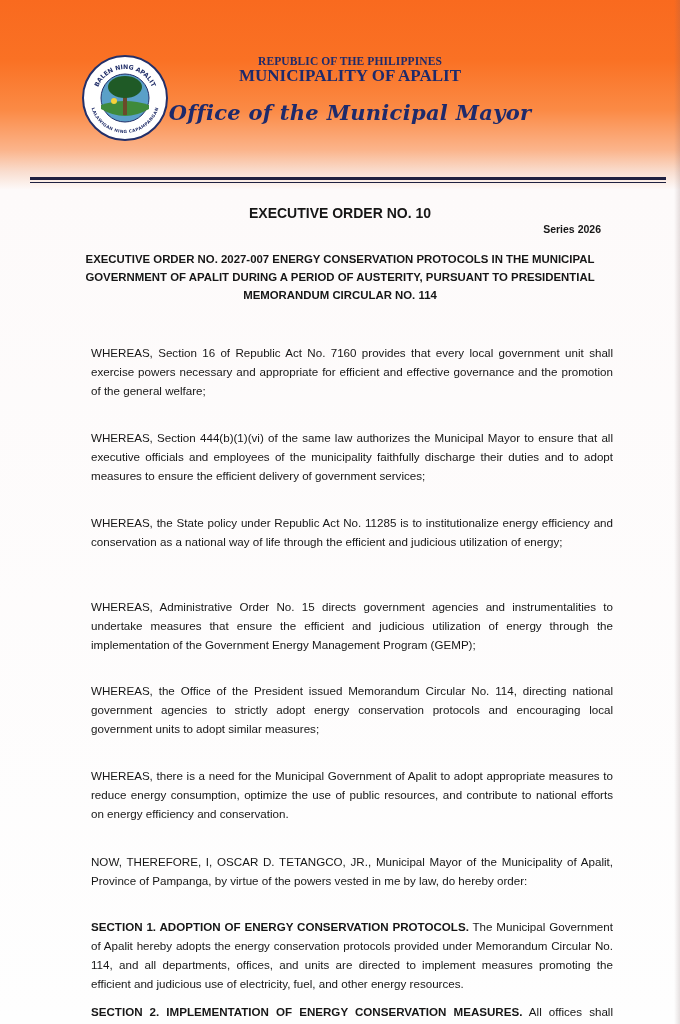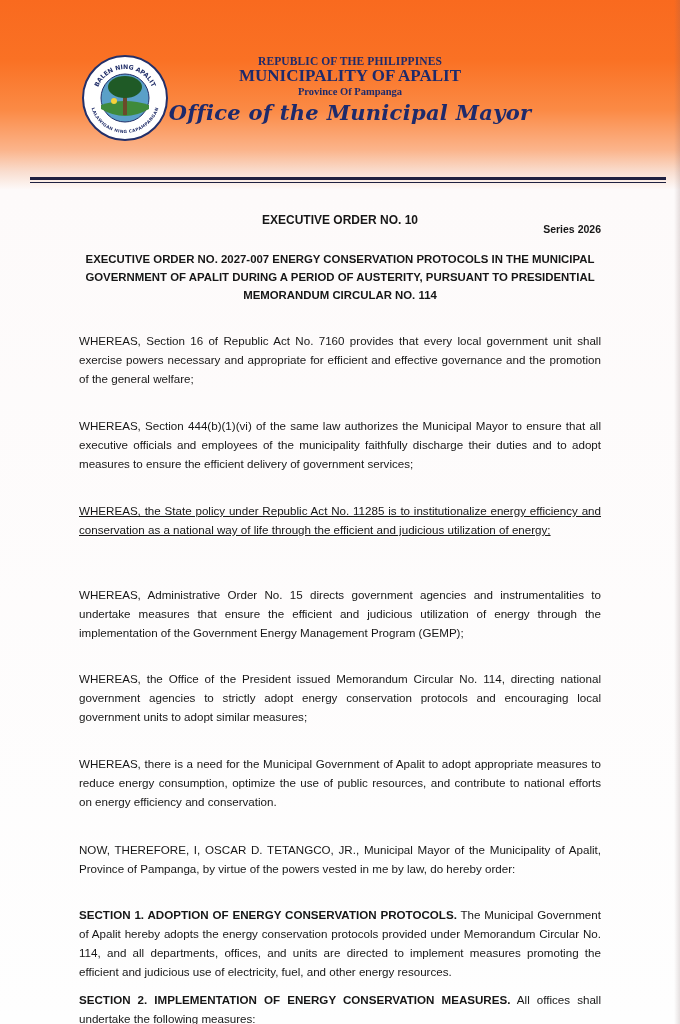--- a/index.html
+++ b/index.html
@@ -41,27 +41,27 @@
       position:absolute; left:30px; top:182px; width:636px; height:1.4px; background:#1f2140;
     }
     .content {
       position:absolute; left:79px; top:200px; width:522px;
       font-family:"Liberation Sans", sans-serif; font-size:11.6px; line-height:19px;
       color:#161616; text-align:justify; font-stretch:condensed;
     }
     .eo-number, .eo-series, .eo-title {
       text-align:center; font-weight:bold;
     }
-    .eo-number { position:absolute; left:0; top:4px; width:522px; font-size:12px;margin-top:7px; }
+    .eo-number { position:absolute; left:0; top:4px; width:522px; font-size:14px; }
     .eo-series { position:absolute; left:0; top:20px; width:522px; font-size:10.5px;text-align:right; }
     .eo-title { position:absolute; left:-10px; top:50px; width:542px; font-size:11.4px; line-height:18px; }
-    .para { position:absolute; left:0; width:522px; margin:0; }
+    .para { position:absolute; left:0; width:522px; margin:12px; }
     .p1 { top:131px; }
     .p2 { top:216px; }
-    .p3 { top:301px;text-decoration:underline; }
+    .p3 { top:301px; }
     .p4 { top:385px; }
     .p5 { top:469px; }
     .p6 { top:554px; }
     .p7 { top:640px; }
     .s1 { top:705px; }
     .s2 { top:790px; }
     .b { font-weight:bold; }
   </style>
 </head>
 <body>
@@ -86,21 +86,20 @@
           <textPath href="#arcTop" startOffset="50%" text-anchor="middle">BALEN NING APALIT</textPath>
         </text>
         <text font-family="DejaVu Sans, sans-serif" font-size="4.2" font-weight="bold" fill="#23306a" dy="4">
           <textPath href="#arcBot" startOffset="50%" text-anchor="middle">LALAWIGAN NING CAPAMPANGAN</textPath>
         </text>
       </svg>
     </div>
 
     <div class="lh-text lh-municipality">MUNICIPALITY OF APALIT</div>
     <div class="lh-text lh-republic">REPUBLIC OF THE PHILIPPINES</div>
-    <div class="lh-text lh-province">Province Of Pampanga</div>
     <div class="lh-text lh-office">Office of the Municipal Mayor</div>
   </div>
 
   <div class="rule-thick"></div>
   <div class="rule-thin"></div>
 
   <div class="content">
     <div class="eo-number">EXECUTIVE ORDER NO.  10</div>
     <div class="eo-series">Series 2026</div>
     <div class="eo-title">EXECUTIVE ORDER NO. 2027-007 ENERGY CONSERVATION PROTOCOLS IN THE MUNICIPAL GOVERNMENT OF APALIT DURING A PERIOD OF AUSTERITY, PURSUANT TO PRESIDENTIAL MEMORANDUM CIRCULAR NO. 114</div>

